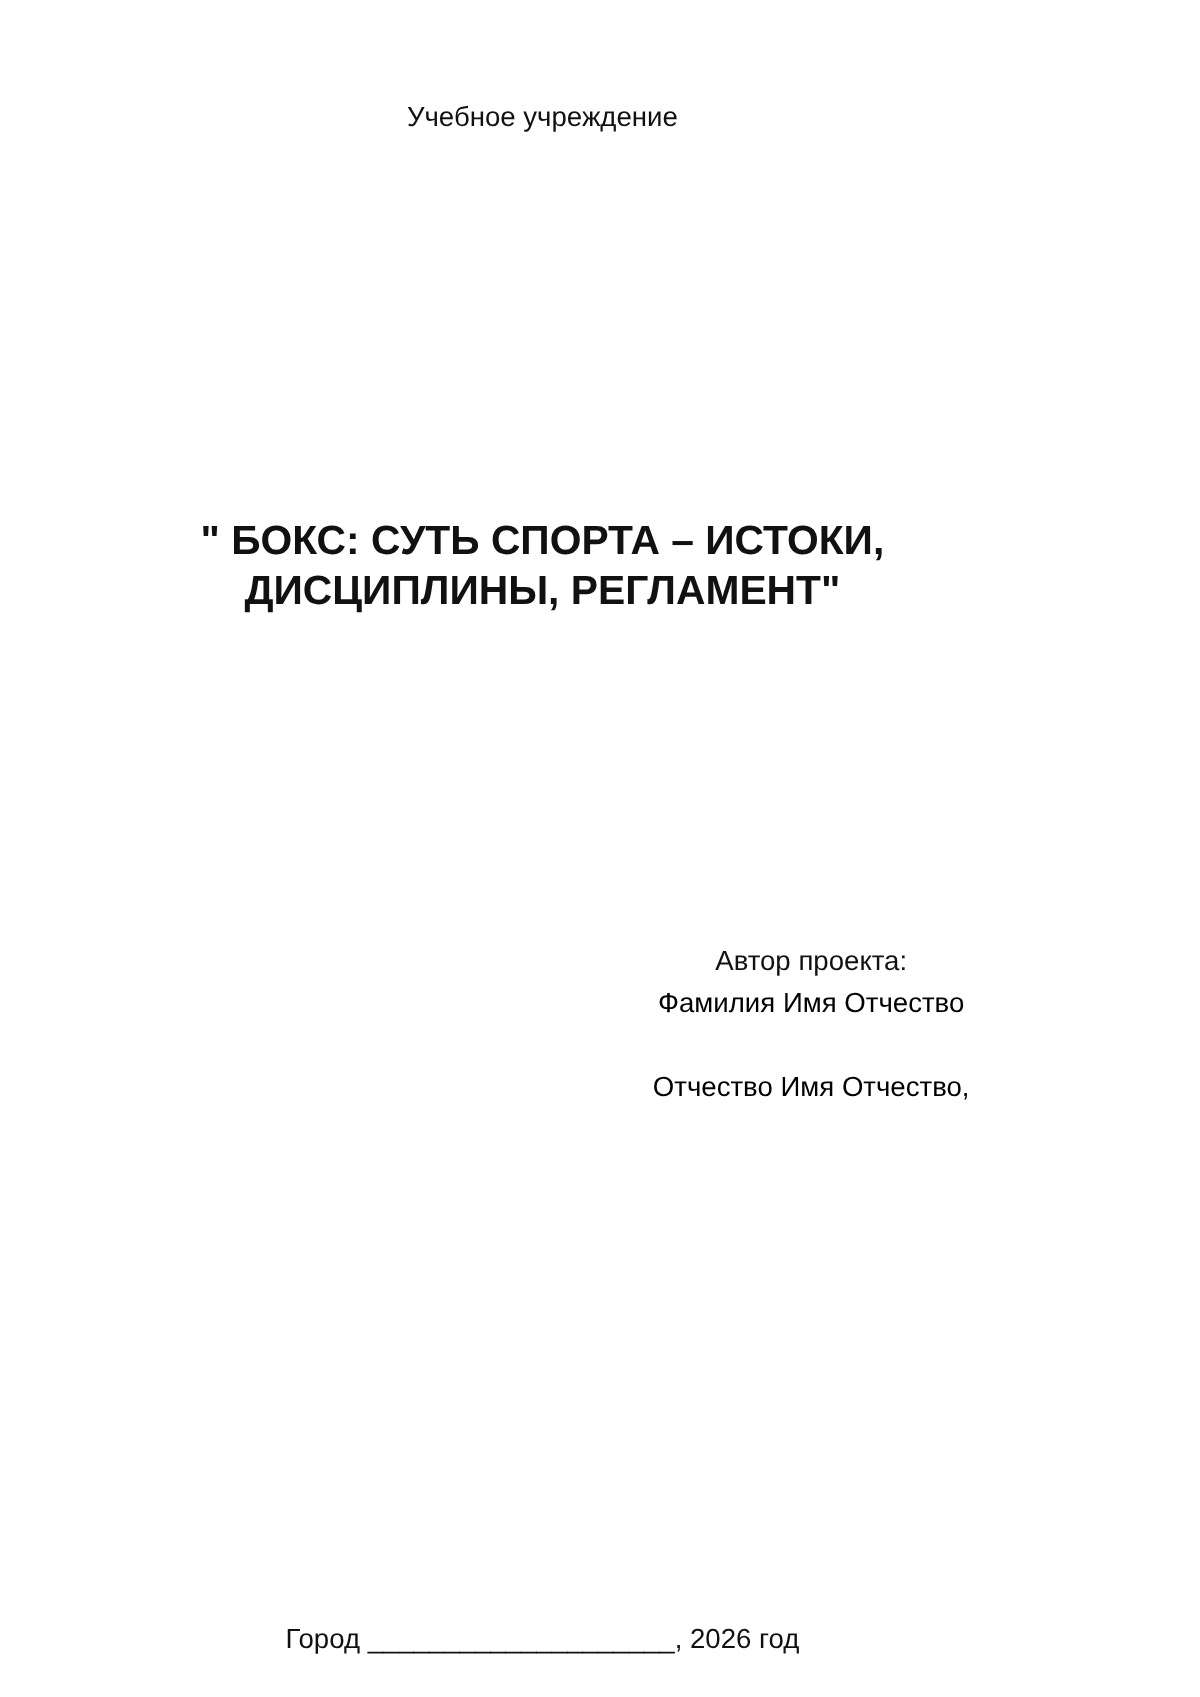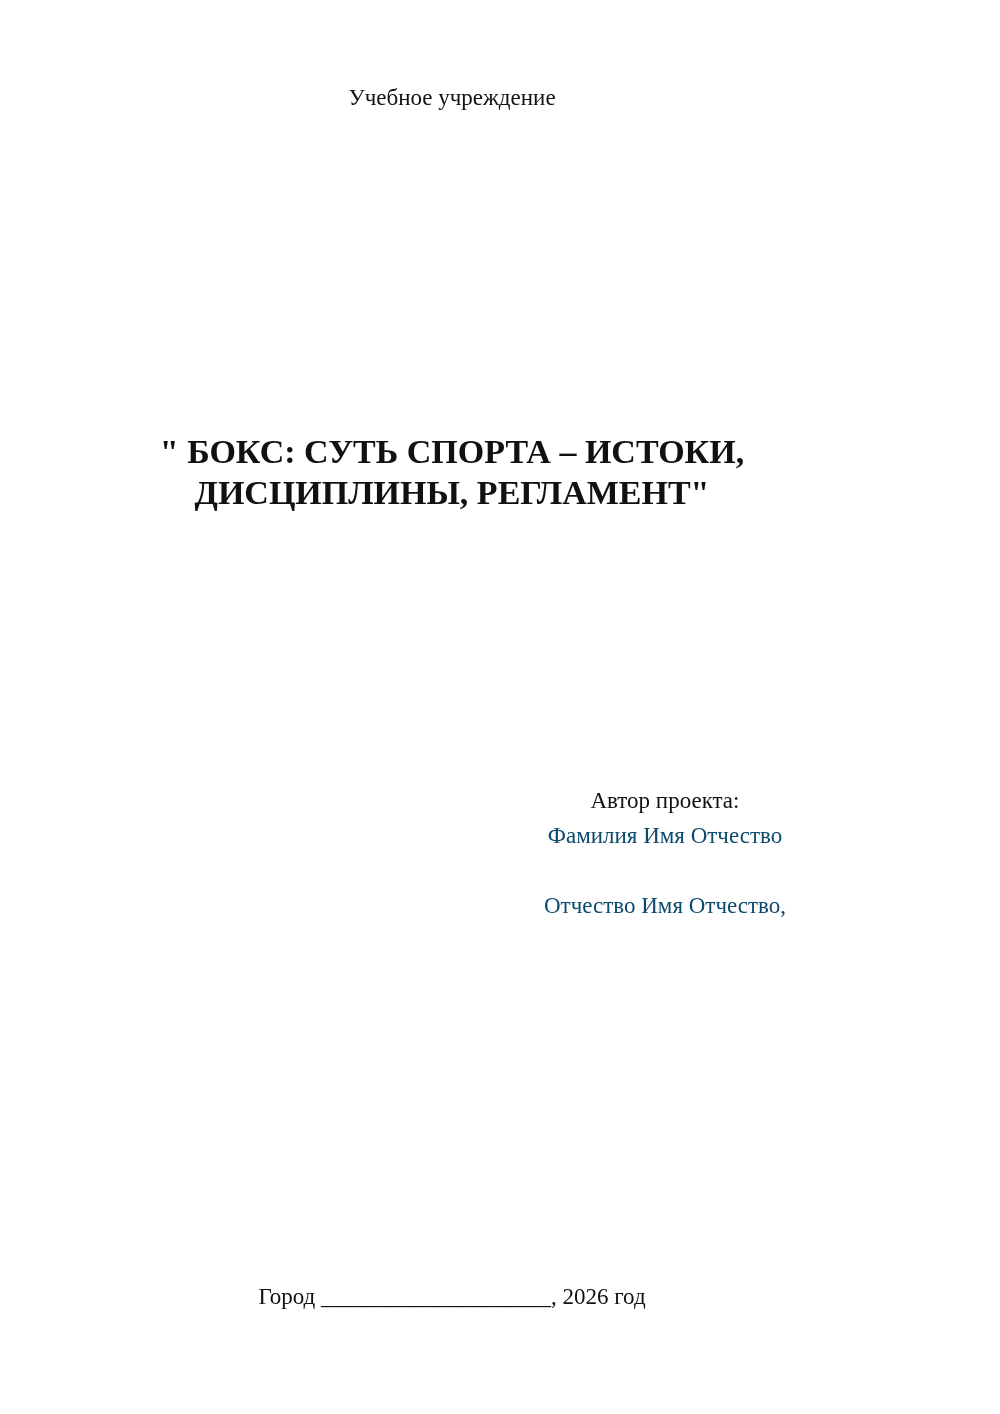--- a/index.html
+++ b/index.html
@@ -5,21 +5,21 @@
   html, body {
     margin: 0;
     padding: 0;
     background: #ffffff;
   }
   .page {
     position: relative;
     width: 832px;
     height: 1414px;
     background: #ffffff;
-    font-family: Liberation Serif, serif;
+    font-family: Liberation Sans, sans-serif;
     color: #111111;
     overflow: hidden;
   }
   
   .centered-block {
     position: absolute;
     left: 143px;
     right: 71px;
     text-align: center;
   }
@@ -47,27 +47,27 @@
   }
   .credits {
     position: absolute;
     left: 544px;
     top: 783px;
     font-size: 23px;
     line-height: 35px;
     text-align: center;
   }
   .credits .muted {
-    color: #0c4a6e;
+    color: #000000;
   }
   .credits .section-gap {
     height: 35px;
   }
   .footer-line {
-    top: 1283px;
+    top: 1352px;
     font-size: 23px;
     line-height: 27px;
   }
 </style>
 </head>
 <body>
 
 <div class="page">
 
   <div class="centered-block institution">Учебное учреждение</div>

